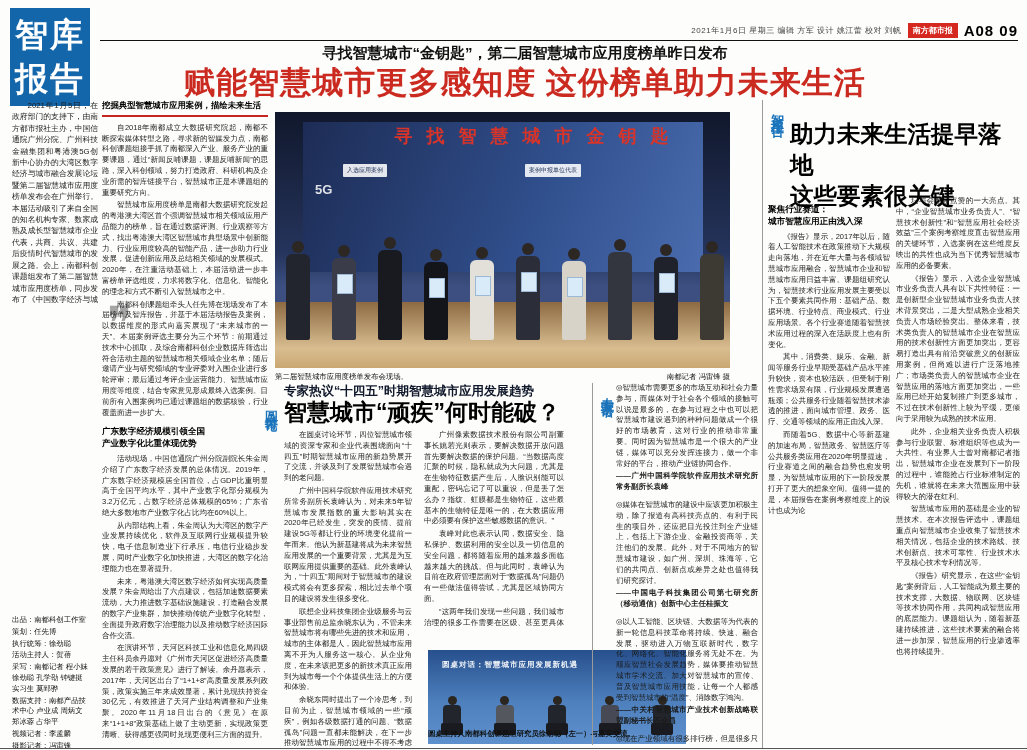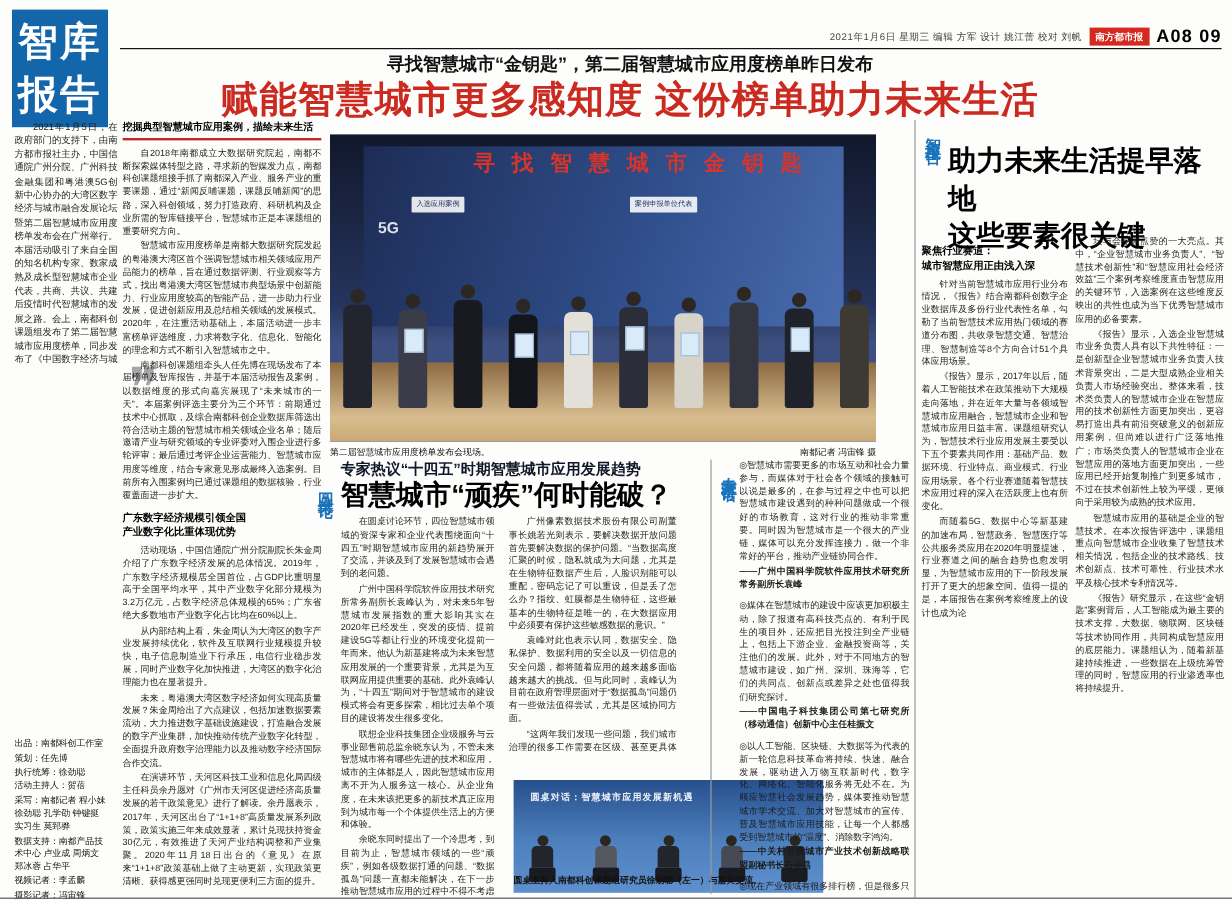--- a/index.html
+++ b/index.html
@@ -277,25 +277,26 @@
 
   <div class="abs vrule vr2"></div>
   <div class="abs v-label rp-label">智库报告</div>
   <div class="abs rp-title">
     <div>助力未来生活提早落地</div>
     <div>这些要素很关键</div>
   </div>
   <div class="abs rp-col1 bodytxt">
     <div class="sub-head">聚焦行业赛道：</div>
     <div class="sub-head2">城市智慧应用正由浅入深</div>
-    <p>针对当前智慧城市应用行业分布情况，《报告》结合南都科创数字企业数据库及多份行业代表性名单，勾勒了当前智慧技术应用热门领域的赛道分布图，共收录智慧交通、智慧治理、智慧制造等8个方向合计51个具体应用场景。</p>
     <p>《报告》显示，2017年以后，随着人工智能技术在政策推动下大规模走向落地，并在近年大量与各领域智慧城市应用融合，智慧城市企业和智慧城市应用日益丰富。课题组研究认为，智慧技术行业应用发展主要受以下五个要素共同作用：基础产品、数据环境、行业特点、商业模式、行业应用场景。各个行业赛道随着智慧技术应用过程的深入在活跃度上也有所变化。</p>
+    <p>其中，消费类、娱乐、金融、新闻等服务行业早期受基础产品水平推升较快，资本也较活跃，但受制于刚性需求场景有限，行业规模发展遭遇瓶颈；公共服务行业随着智慧技术渗透的推进，面向城市管理、政务、医疗、交通等领域的应用正由浅入深。</p>
     <p>而随着5G、数据中心等新基建的加速布局，智慧政务、智慧医疗等公共服务类应用在2020年明显提速，行业赛道之间的融合趋势也愈发明显，为智慧城市应用的下一阶段发展打开了更大的想象空间。值得一提的是，本届报告在案例考察维度上的设计也成为论</p>
   </div>
   <div class="abs rp-col2 bodytxt">
     <p>坛与会专家点赞的一大亮点。其中，“企业智慧城市业务负责人”、“智慧技术创新性”和“智慧应用社会经济效益”三个案例考察维度直击智慧应用的关键环节，入选案例在这些维度反映出的共性也成为当下优秀智慧城市应用的必备要素。</p>
     <p>《报告》显示，入选企业智慧城市业务负责人具有以下共性特征：一是创新型企业智慧城市业务负责人技术背景突出，二是大型成熟企业相关负责人市场经验突出。整体来看，技术类负责人的智慧城市企业在智慧应用的技术创新性方面更加突出，更容易打造出具有前沿突破意义的创新应用案例，但尚难以进行广泛落地推广；市场类负责人的智慧城市企业在智慧应用的落地方面更加突出，一些应用已经开始复制推广到更多城市，不过在技术创新性上较为平缓，更倾向于采用较为成熟的技术应用。</p>
+    <p>此外，企业相关业务负责人积极参与行业联盟、标准组织等也成为一大共性。有业界人士曾对南都记者指出，智慧城市企业在发展到下一阶段的过程中，谁能抢占行业标准制定的先机，谁就将在未来大范围应用中获得较大的潜在红利。</p>
     <p>智慧城市应用的基础是企业的智慧技术。在本次报告评选中，课题组重点向智慧城市企业收集了智慧技术相关情况，包括企业的技术路线、技术创新点、技术可靠性、行业技术水平及核心技术专利情况等。</p>
-    <p>《报告》研究显示，在这些“金钥匙”案例背后，人工智能成为最主要的技术支撑，大数据、物联网、区块链等技术协同作用，共同构成智慧应用的底层能力。课题组认为，随着新基建持续推进，一些数据在上级统筹管理的同时，智慧应用的行业渗透率也将持续提升。</p>
+    <p>《报告》研究显示，在这些“金钥匙”案例背后，人工智能成为最主要的技术支撑，大数据、物联网、区块链等技术协同作用，共同构成智慧应用的底层能力。课题组认为，随着新基建持续推进，这些技术要素的融合将进一步加深，智慧应用的行业渗透率也将持续提升。</p>
   </div>
 
   <div class="abs bottom-rule"></div>
 </div>
 
 </body></html>

